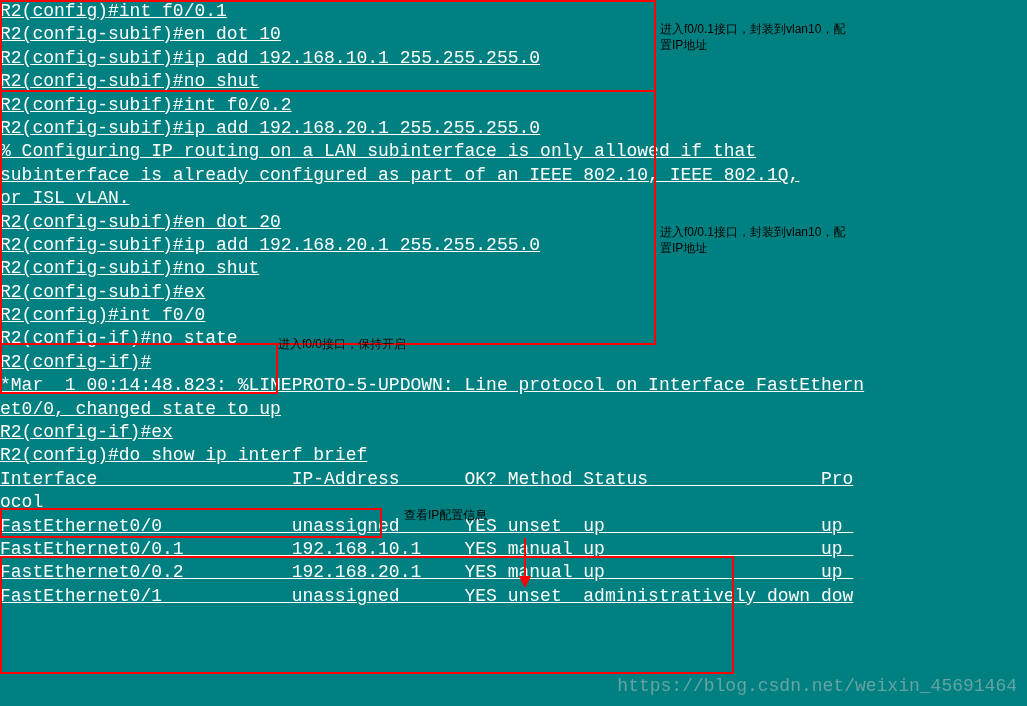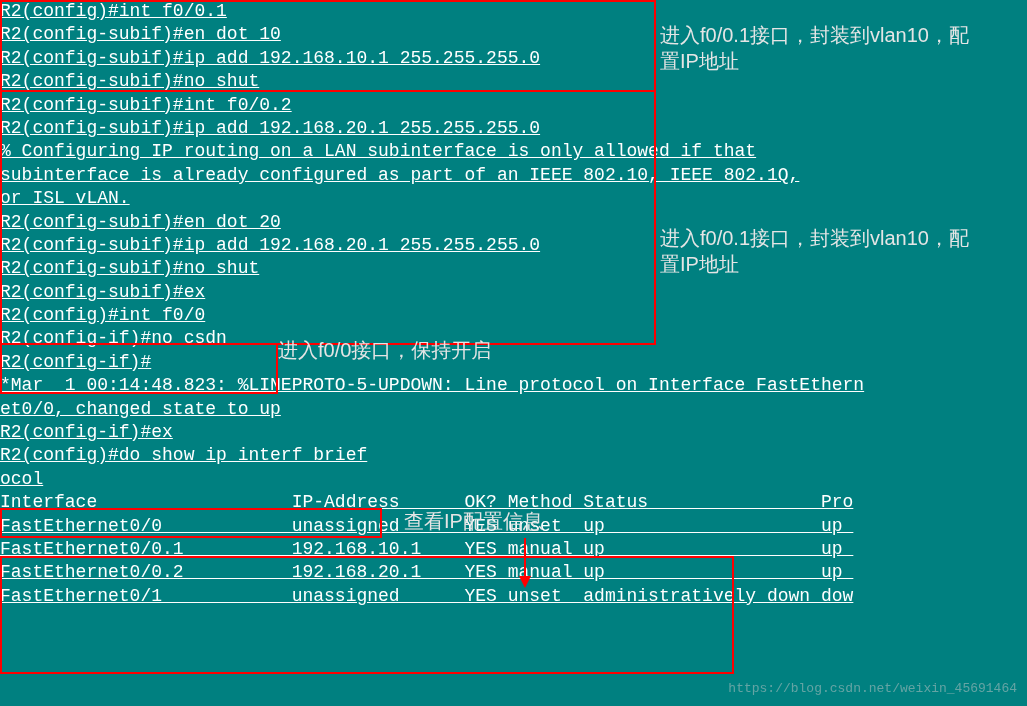--- a/index.html
+++ b/index.html
@@ -19,32 +19,32 @@
     white-space: pre;
     text-decoration: underline;
   }
   .box {
     border: 2px solid #ff0000;
     position: absolute;
     box-sizing: border-box;
   }
   .annot {
     position: absolute;
-    color: #e5e5e5;
+    color: #000000;
     font-family: "Microsoft YaHei", sans-serif;
-    font-size: 20px;
+    font-size: 12px;
     line-height: 1.3;
     white-space: nowrap;
   }
   .watermark {
     position: absolute;
     bottom: 8px;
     right: 10px;
     color: rgba(200,200,200,0.5);
-    font-size: 13px;
+    font-size: 18px;
   }
 </style>
 </head>
 <body>
 
 <div>
 <div class="line">R2(config)#int f0/0.1</div>
 <div class="line">R2(config-subif)#en dot 10</div>
 <div class="line">R2(config-subif)#ip add 192.168.10.1 255.255.255.0</div>
 <div class="line">R2(config-subif)#no shut</div>
@@ -53,28 +53,28 @@
 <div class="line"></div>
 <div class="line">% Configuring IP routing on a LAN subinterface is only allowed if that</div>
 <div class="line">subinterface is already configured as part of an IEEE 802.10, IEEE 802.1Q,</div>
 <div class="line">or ISL vLAN.</div>
 <div class="line"></div>
 <div class="line">R2(config-subif)#en dot 20</div>
 <div class="line">R2(config-subif)#ip add 192.168.20.1 255.255.255.0</div>
 <div class="line">R2(config-subif)#no shut</div>
 <div class="line">R2(config-subif)#ex</div>
 <div class="line">R2(config)#int f0/0</div>
-<div class="line">R2(config-if)#no csdn</div>
+<div class="line">R2(config-if)#no state</div>
 <div class="line">R2(config-if)#</div>
 <div class="line">*Mar  1 00:14:48.823: %LINEPROTO-5-UPDOWN: Line protocol on Interface FastEthern</div>
 <div class="line">et0/0, changed state to up</div>
 <div class="line">R2(config-if)#ex</div>
 <div class="line">R2(config)#do show ip interf brief</div>
+<div class="line">Interface                  IP-Address      OK? Method Status                Pro</div>
 <div class="line">ocol</div>
-<div class="line">Interface                  IP-Address      OK? Method Status                Pro</div>
 <div class="line">FastEthernet0/0            unassigned      YES unset  up                    up </div>
 <div class="line"></div>
 <div class="line">FastEthernet0/0.1          192.168.10.1    YES manual up                    up </div>
 <div class="line"></div>
 <div class="line">FastEthernet0/0.2          192.168.20.1    YES manual up                    up </div>
 <div class="line"></div>
 <div class="line">FastEthernet0/1            unassigned      YES unset  administratively down dow</div>
 </div>
 
 <div class="box" style="left:0px; top:0px; width:656px; height:92px;"></div>

